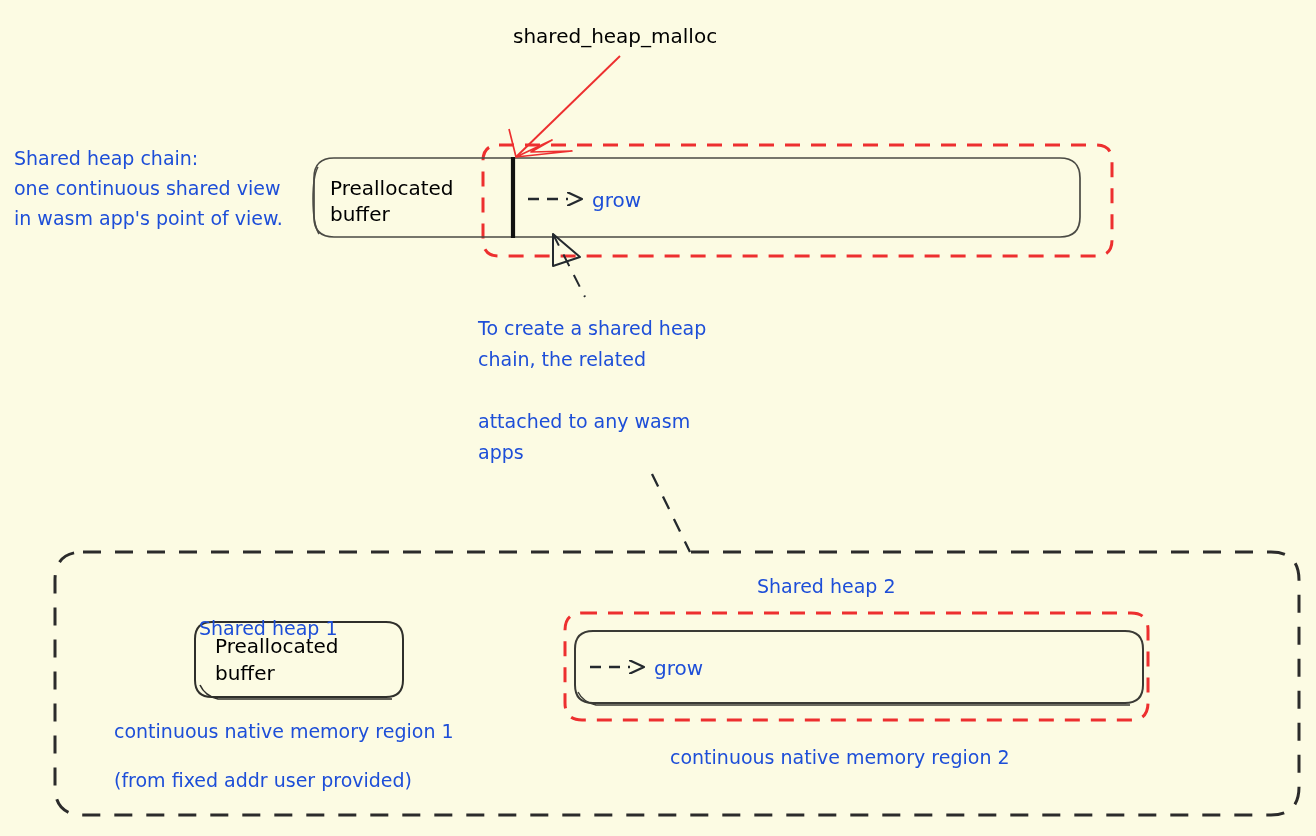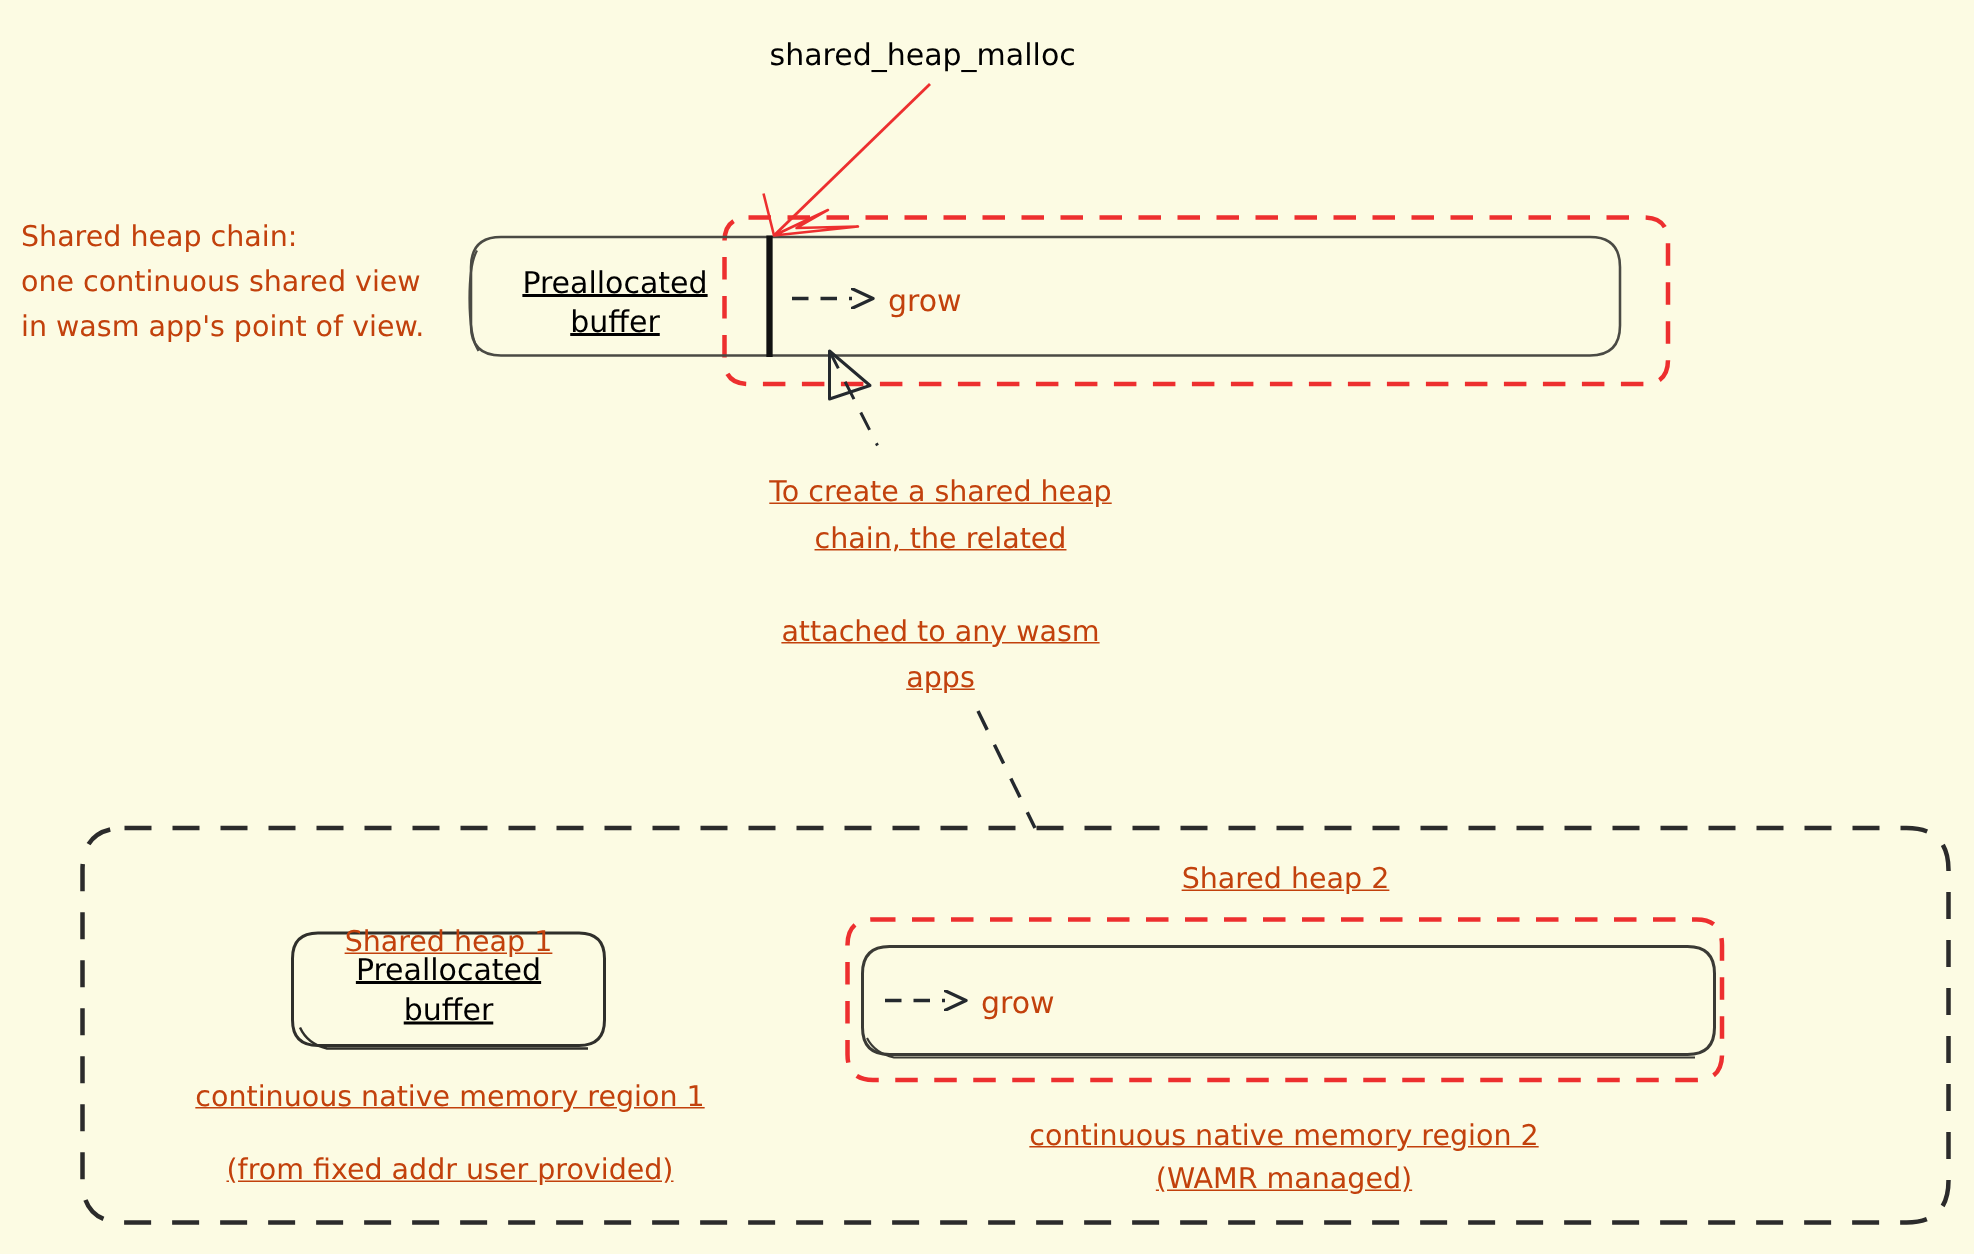--- a/index.html
+++ b/index.html
@@ -21,31 +21,29 @@
   #stage svg.layer {
     position: absolute;
     left: 0;
     top: 0;
     width: 1316px;
     height: 836px;
     pointer-events: none;
   }
   .txt {
     position: absolute;
-    color: #c2410c;
+    color: #1d4ed8;
     font-family: "DejaVu Sans", sans-serif;
     white-space: pre;
     line-height: 1.34;
   }
   .red {
     color: #000000;
   }
   .ctr {
-    text-align: center;
-    text-decoration: underline;
   }
   .lbl-19 { font-size: 19px; }
   .lbl-20 { font-size: 20px; }
 </style>
 </head>
 <body style="background: rgb(252, 251, 227);">
 
 <div id="stage" style="width: 1316px; height: 836px; background: rgb(252, 251, 227);">
 
   <svg class="layer" viewBox="0 0 1316 836" xmlns="http://www.w3.org/2000/svg">
@@ -139,15 +137,14 @@
 
   <div class="txt lbl-19 ctr" style="left:199px; top:574px; width:200px;margin-top:42px;">Shared heap 1</div>
   <div class="txt red lbl-20 ctr" style="left:215px; top:633px; width:168px;">Preallocated</div>
   <div class="txt red lbl-20 ctr" style="left:215px; top:660px; width:168px;">buffer</div>
   <div class="txt lbl-19 ctr" style="left:114px; top:719px; width:372px;">continuous native memory region 1</div>
   <div class="txt lbl-19 ctr" style="left:114px; top:748px; width:372px;margin-top:20px;">(from fixed addr user provided)</div>
 
   <div class="txt lbl-19 ctr" style="left:757px; top:574px; width:200px;">Shared heap 2</div>
   <div class="txt lbl-20" style="left:654px; top:655px;">grow</div>
   <div class="txt lbl-19 ctr" style="left:670px; top:745px; width:372px;">continuous native memory region 2</div>
-  <div class="txt lbl-19 ctr" style="left:670px; top:774px; width:372px;">(WAMR managed)</div>
 
 </div>
 
 </body></html>

